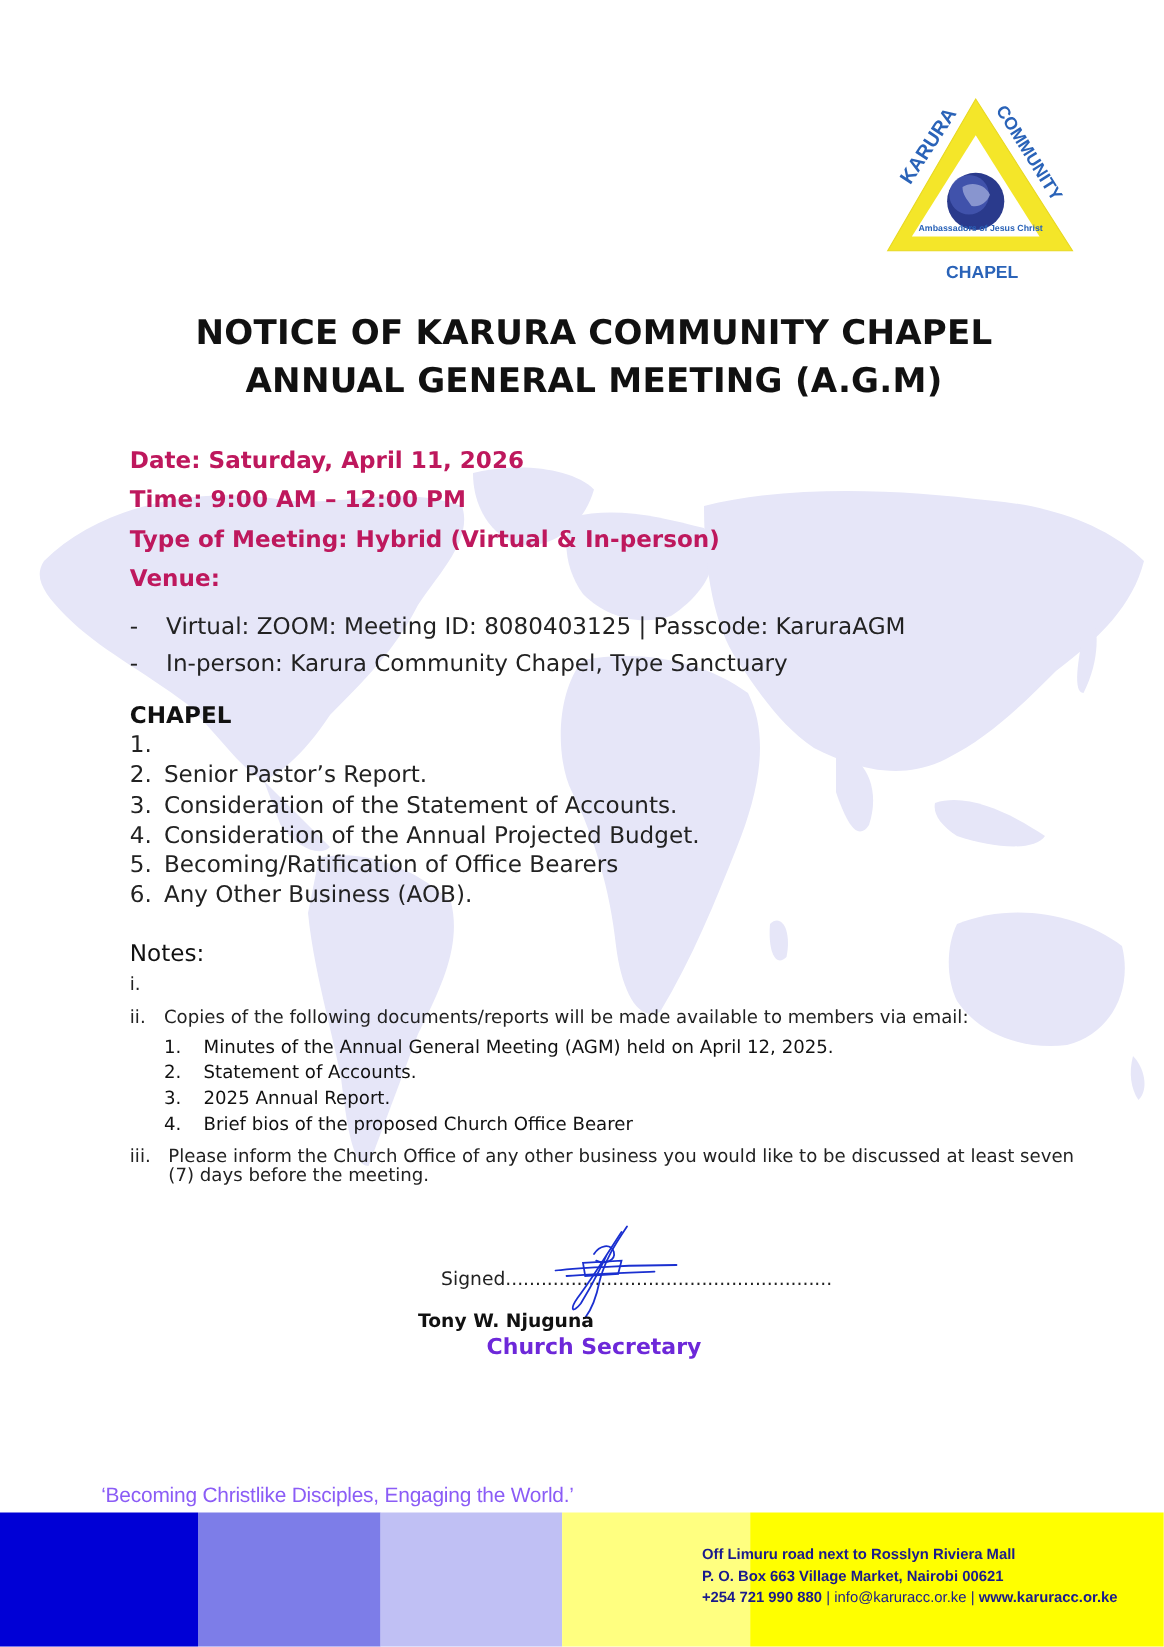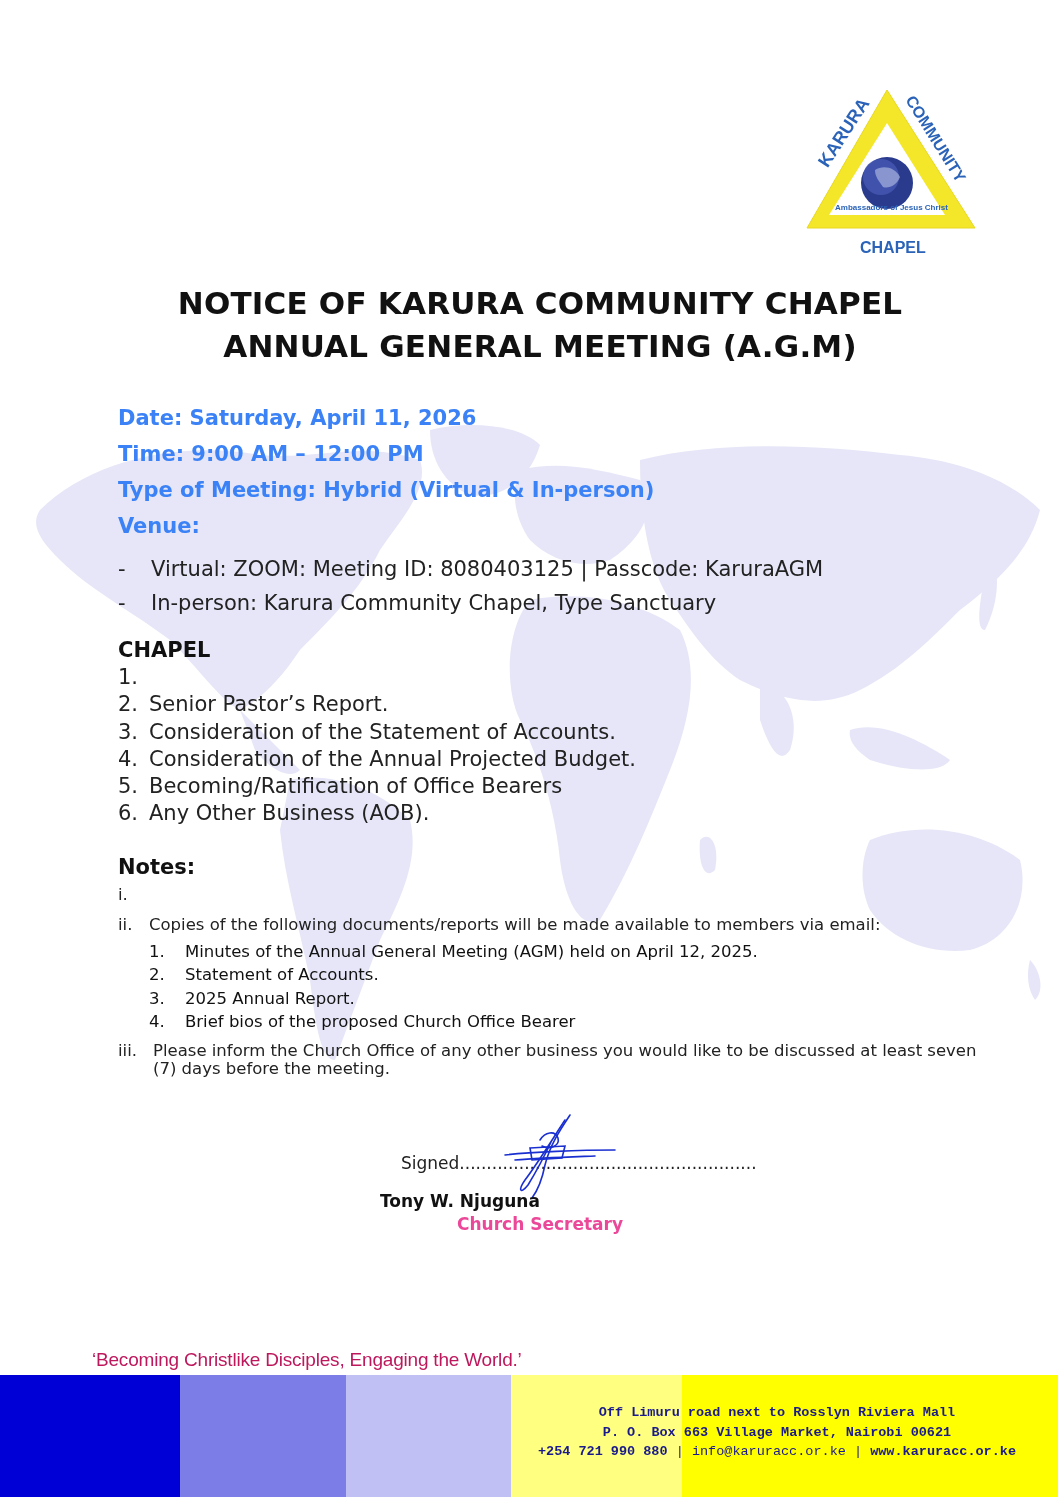--- a/index.html
+++ b/index.html
@@ -9,46 +9,46 @@
     font-family: "Liberation Sans", "DejaVu Sans", sans-serif;
   }
   .worldmap { position: absolute; left: 0; top: 400px; width: 1058px; height: 720px; z-index: 0; }
   .logo { position: absolute; left: 805px; top: 85px; width: 180px; height: 175px; z-index: 2; }
   .title {
     position: absolute; left: 0; top: 282px; width: 1080px; text-align: center;
     font-family: "DejaVu Sans", sans-serif; font-weight: bold; font-size: 31px; line-height: 43px;
     letter-spacing: 0.2px; z-index: 2; color: #111;
   }
   .content { position: absolute; left: 118px; top: 400px; width: 860px; z-index: 2; }
-  .meta-line { font-family: "DejaVu Sans", sans-serif; font-weight: bold; font-size: 21px; line-height: 36px; color: #3b82f6; margin: 0; }
+  .meta-line { font-family: "DejaVu Sans", sans-serif; font-weight: bold; font-size: 21px; line-height: 36px; color: #be185d; margin: 0; }
   .venue-list { margin: 8px 0 0 0; padding: 0; list-style: none; }
   .venue-list li { font-family: "DejaVu Sans", sans-serif; font-size: 21px; line-height: 34px; color: #222; display: flex; }
   .venue-list li .dash { width: 33px; }
   .agenda-title { font-family: "DejaVu Sans", sans-serif; font-weight: bold; font-size: 21px; line-height: 28px; margin-top: 16px; }
   .agenda-list { margin: 0; padding: 0; list-style: none; }
   .agenda-list li { font-family: "DejaVu Sans", sans-serif; font-size: 21px; line-height: 27.3px; color: #222; display: flex; }
   .agenda-list li .num { width: 31px; }
-  .notes-title { font-family: "DejaVu Sans", sans-serif; font-weight: bold; font-size: 21px; line-height: 30px; margin-top: 24px; }
+  .notes-title { font-family: "DejaVu Sans", sans-serif; font-weight: normal; font-size: 21px; line-height: 30px; margin-top: 24px; }
   .notes-list { margin: 4px 0 0 0; padding: 0; list-style: none; }
   .notes-list > li { font-family: "DejaVu Sans", sans-serif; font-size: 16.5px; line-height: 18px; color: #222; display: flex; margin-bottom: 12px; }
   .notes-list > li .rn { width: 31px; flex: none; }
   .notes-list > li.iii .rn { width: 35px; }
   .sub-list { margin: 6px 0 0 0; padding: 0; list-style: none; }
   .sub-list li { font-family: "DejaVu Sans", sans-serif; font-size: 16.5px; line-height: 23.5px; display: flex; }
   .sub-list li .sn { width: 36px; flex: none; }
   .sub-wrap { margin-left: 31px; margin-top: -6px; margin-bottom: 8px; }
   .signature-block { position: absolute; left: 380px; top: 1110px; width: 320px; height: 130px; z-index: 2; }
   .signed-line { position: absolute; left: 21px; top: 43px; font-family: "DejaVu Sans", sans-serif; font-size: 17px; color: #222; }
   .sig-svg { position: absolute; left: 90px; top: 0px; width: 160px; height: 90px; }
   .signer-name { position: absolute; left: 0; top: 80px; width: 320px; text-align: left; font-family: "DejaVu Sans", sans-serif; font-weight: bold; font-size: 17px; line-height: 23px; color: #111; }
-  .signer-title { position: absolute; left: 0; top: 103px; width: 320px; text-align: center; font-family: "DejaVu Sans", sans-serif; font-weight: bold; font-size: 17px; line-height: 23px; color: #ec4899; }
-  .tagline { position: absolute; left: 92px; top: 1349px; font-family: "Liberation Sans", sans-serif; font-size: 19px; color: #be185d; z-index: 2; letter-spacing: -0.2px; }
+  .signer-title { position: absolute; left: 0; top: 103px; width: 320px; text-align: center; font-family: "DejaVu Sans", sans-serif; font-weight: bold; font-size: 20px; line-height: 23px; color: #6d28d9; }
+  .tagline { position: absolute; left: 92px; top: 1349px; font-family: "Liberation Sans", sans-serif; font-size: 19px; color: #8b5cf6; z-index: 2; letter-spacing: -0.2px; }
   .footer-bands { position: absolute; left: 0; top: 1375px; width: 1058px; height: 122px; z-index: 1; }
   .band { position: absolute; top: 0; height: 122px; }
-  .footer-text { position: absolute; right: 42px; top: 1403px; text-align: center; z-index: 3; font-family: Liberation Mono, monospace; font-weight: bold; font-size: 13.5px; line-height: 19.5px; color: #1a1a8c; }
+  .footer-text { position: absolute; right: 42px; top: 1403px; text-align: left; z-index: 3; font-family: Liberation Sans, sans-serif; font-weight: bold; font-size: 13.5px; line-height: 19.5px; color: #1a1a8c; }
   .footer-text .sep { font-weight: normal; }
   .footer-text .nb { font-weight: normal; }
 </style>
 </head>
 <body>
 
 <svg class="worldmap" viewBox="0 0 1058 720" xmlns="http://www.w3.org/2000/svg">
   <g fill="#e6e6f8">
 
     <path d="M40 110 C90 60 180 40 260 55 C320 60 360 40 420 60 C430 90 400 120 380 150 C360 190 330 220 300 250 C280 280 260 300 240 310 C220 300 200 270 170 240 C130 210 90 190 60 160 C40 140 30 125 40 110 Z"></path>

